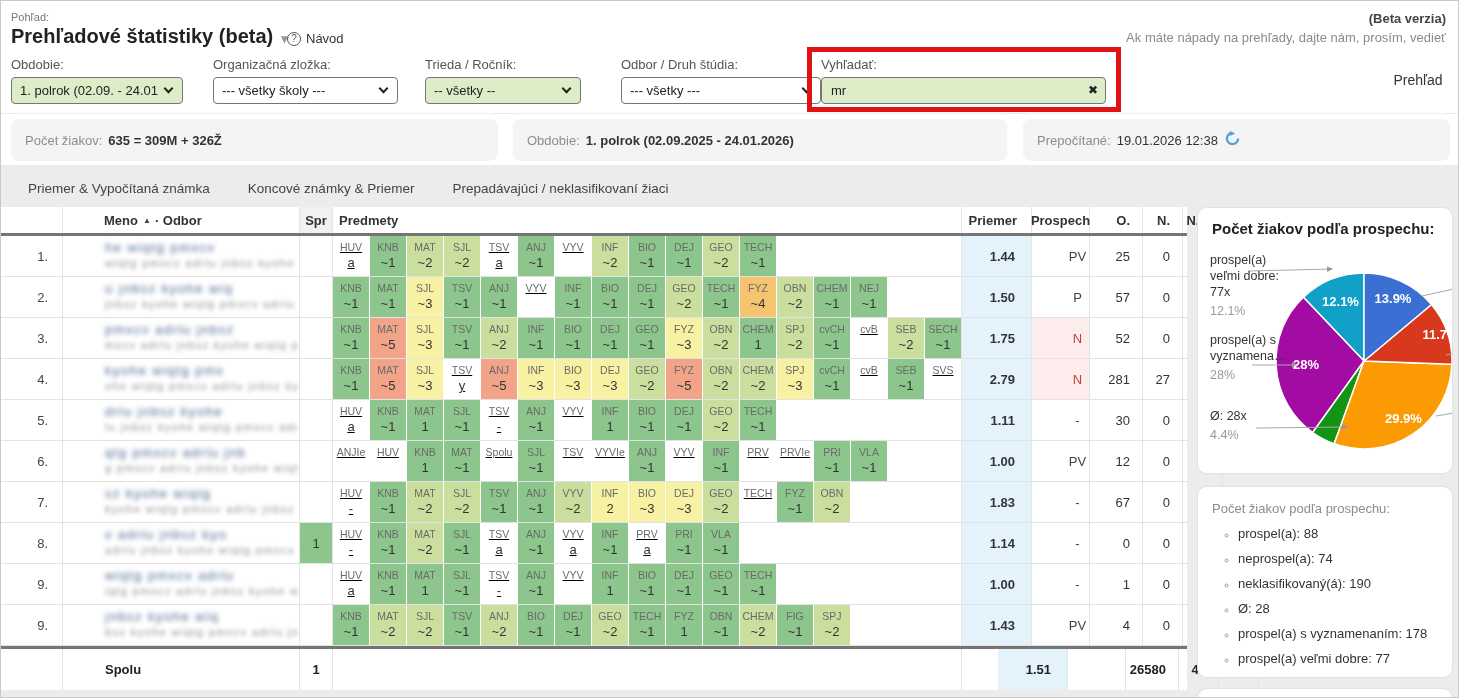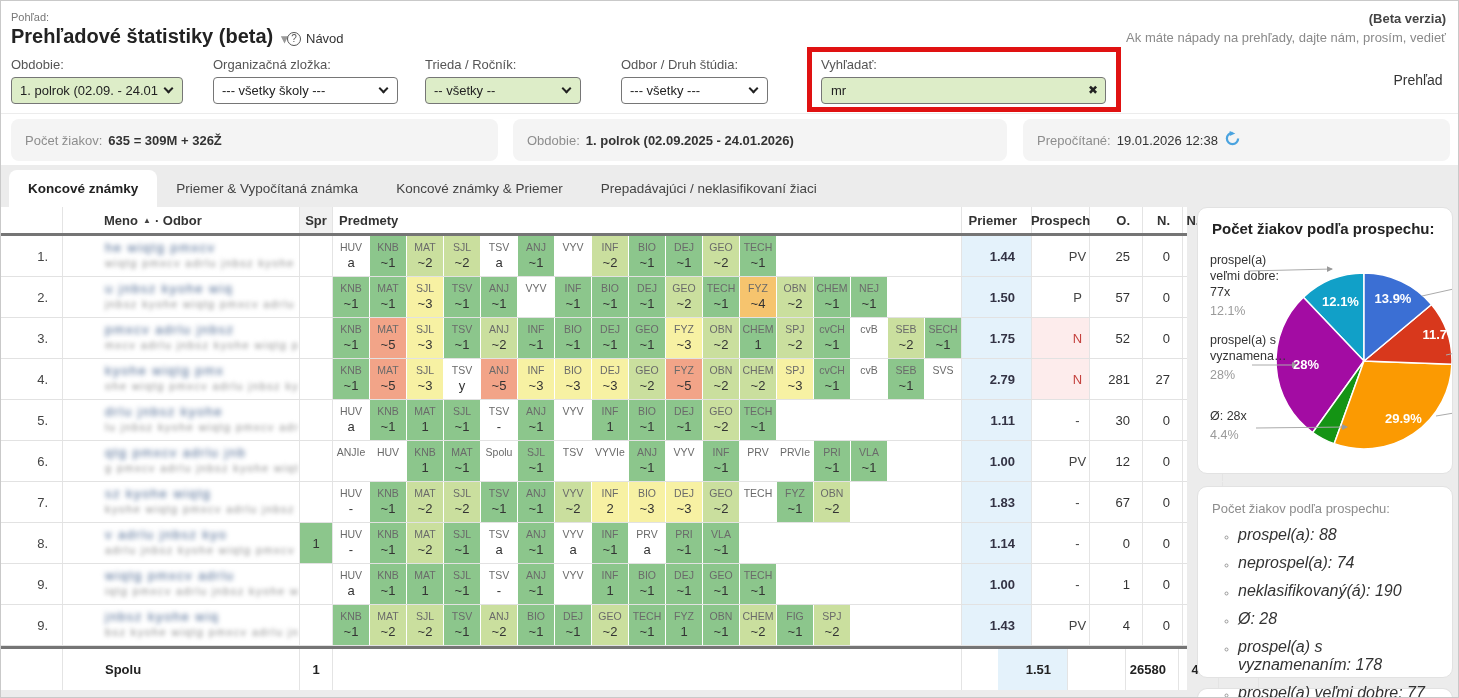--- a/index.html
+++ b/index.html
@@ -75,21 +75,21 @@
   .cell-num { font-size:13px; color:#444; text-align:right; padding:13px 14px 0 0; }
   .cell-name { padding:4px 0 0 6px; overflow:hidden; cursor:pointer; }
   .nm1 { filter:blur(2.4px); color:#44618c; font-size:13px; letter-spacing:1.5px; line-height:16px; white-space:nowrap; overflow:hidden; }
   .nm2 { filter:blur(2.2px); color:#8f8f8f; font-size:11px; letter-spacing:1.4px; line-height:14px; white-space:nowrap; overflow:hidden; }
   .cell-spr { display:flex; align-items:stretch; justify-content:center; }
   .sprchip { flex:1; background:#8cc68c; font-size:13px; color:#333; display:flex; align-items:center; justify-content:center; }
   .cell-pred { display:flex; align-items:stretch; background:#fff; }
   .chip { width:36px; flex:0 0 36px; margin-right:1px; display:flex; flex-direction:column; align-items:center; justify-content:flex-start; padding-top:4px; }
   .chip .ab { font-size:10.5px; color:#6a6a6a; line-height:14px; }
   .chip .vl { font-size:13px; color:#333; line-height:17px; }
-  .gc0 { background:#fff; }
+  .gc0 { background:#fff;text-decoration:underline; }
   .gc1 { background:#8cc68c; }
   .gc2 { background:#cadf9e; }
   .gc3 { background:#f7f1a3; }
   .gc4 { background:#f6c46e; }
   .gc5 { background:#f2a488; }
   .cell-avg { background:#e4f2fb; font-size:13px; font-weight:bold; color:#334; text-align:right; padding:13px 16px 0 0; }
   .cell-pro { font-size:13px; color:#444; text-align:center; padding-top:13px;padding-left:34px; }
   .cell-pro.neg { color:#c4413d; background:#fdecec; }
   .cell-cnt { font-size:13px; color:#333; text-align:right; padding:13px 12px 0 0; }
   .tfoot { height:44px; border-top:3px solid #757575; font-size:13px; font-weight:bold; color:#222; }
@@ -104,21 +104,21 @@
   .card { background:#fff; border:1px solid #e2e2e2; border-radius:10px; }
   .card-pie { position:relative; height:267px; overflow:hidden; margin-bottom:12px; }
   .pie-title { position:absolute; left:14px; top:12px; font-size:15px; font-weight:bold; color:#222; z-index:3; }
   .pie-svg { position:absolute; left:0; top:0; }
   .out-lab { position:absolute; font-size:12.5px; color:#333; line-height:16px; z-index:3; }
   .out-lab .pct { color:#9a9a9a; margin-top:3px; }
   .pie-inlabel { font-weight:bold; fill:#fff; font-size:13px; font-family:"Liberation Sans",sans-serif; }
   .card-list { height:192px; padding:14px 14px 0 14px; margin-bottom:10px; }
   .list-title { font-size:13px; color:#8d8d8d; margin-bottom:8px; }
   .card-list ul { list-style:circle; padding-left:26px; }
-  .card-list li { font-size:16px; color:#333; margin:10px 0;font-style:italic; }
+  .card-list li { font-size:13px; color:#333; margin:10px 0; }
   .card-list li::marker { color:#999; font-size:11px; }
   .card-stub { height:20px; border-radius:10px 10px 0 0; border-bottom:none; }
 </style>
 </head>
 <body>
 
 <div class="page">
 
   <div class="top">
     <div class="view-label">Pohľad:</div>
@@ -152,21 +152,21 @@
     </div>
     <div class="filter" style="left:424px">
       <div class="flabel">Trieda / Ročník:</div>
       <div class="fctrl green" style="width:156px">
         <span class="val">-- všetky --</span>
           <span class="chev"></span>
       </div>
     </div>
     <div class="filter" style="left:620px">
       <div class="flabel">Odbor / Druh štúdia:</div>
-      <div class="fctrl" style="width:147px">
+      <div class="fctrl" style="width:200px">
         <span class="val">--- všetky ---</span>
           <span class="chev"></span>
       </div>
     </div>
     <div class="filter" style="left:820px">
       <div class="flabel">Vyhľadať:</div>
       <div class="searchbox">
         <input type="text" value="mr" style="">
         <span class="clear-x">✖</span>
       </div>
@@ -190,21 +190,20 @@
         <svg width="15" height="15" viewBox="0 0 16 16">
             <path d="M8 2 A6 6 0 1 0 14 8" fill="none" stroke="#4aa3df" stroke-width="2.4"></path>
             <polygon points="5,0 11,2.6 5,5.4" fill="#4aa3df"></polygon>
           </svg>
       </span>
     </div>
   </div>
 
   <div class="main">
     <div class="tabsbar">
-      <div class="tab active">Koncové známky</div>
       <div class="tab">Priemer &amp; Vypočítaná známka</div>
       <div class="tab">Koncové známky &amp; Priemer</div>
       <div class="tab">Prepadávajúci / neklasifikovaní žiaci</div>
     </div>
 
     <div class="content">
 
       <div class="table-card">
         <div class="trh">
           <div class="col-num c"></div>

